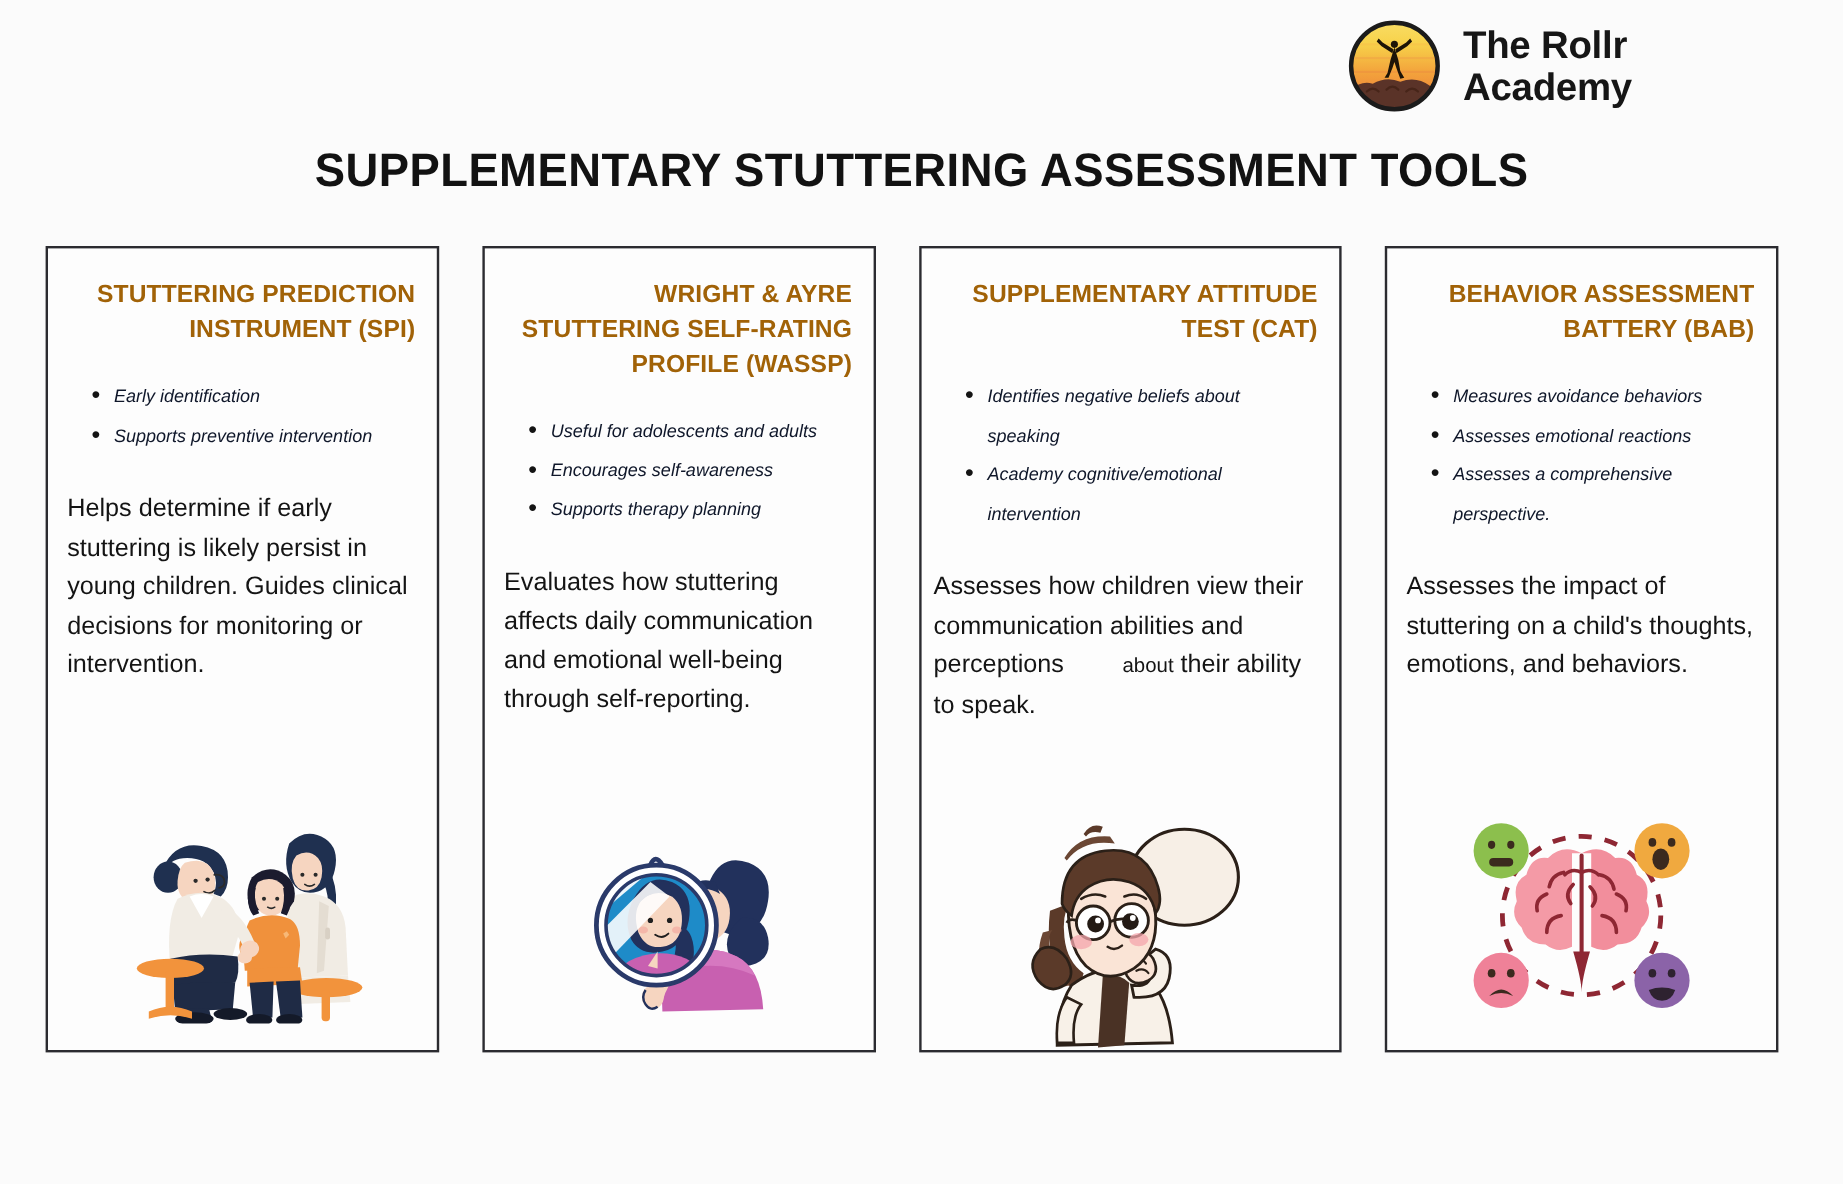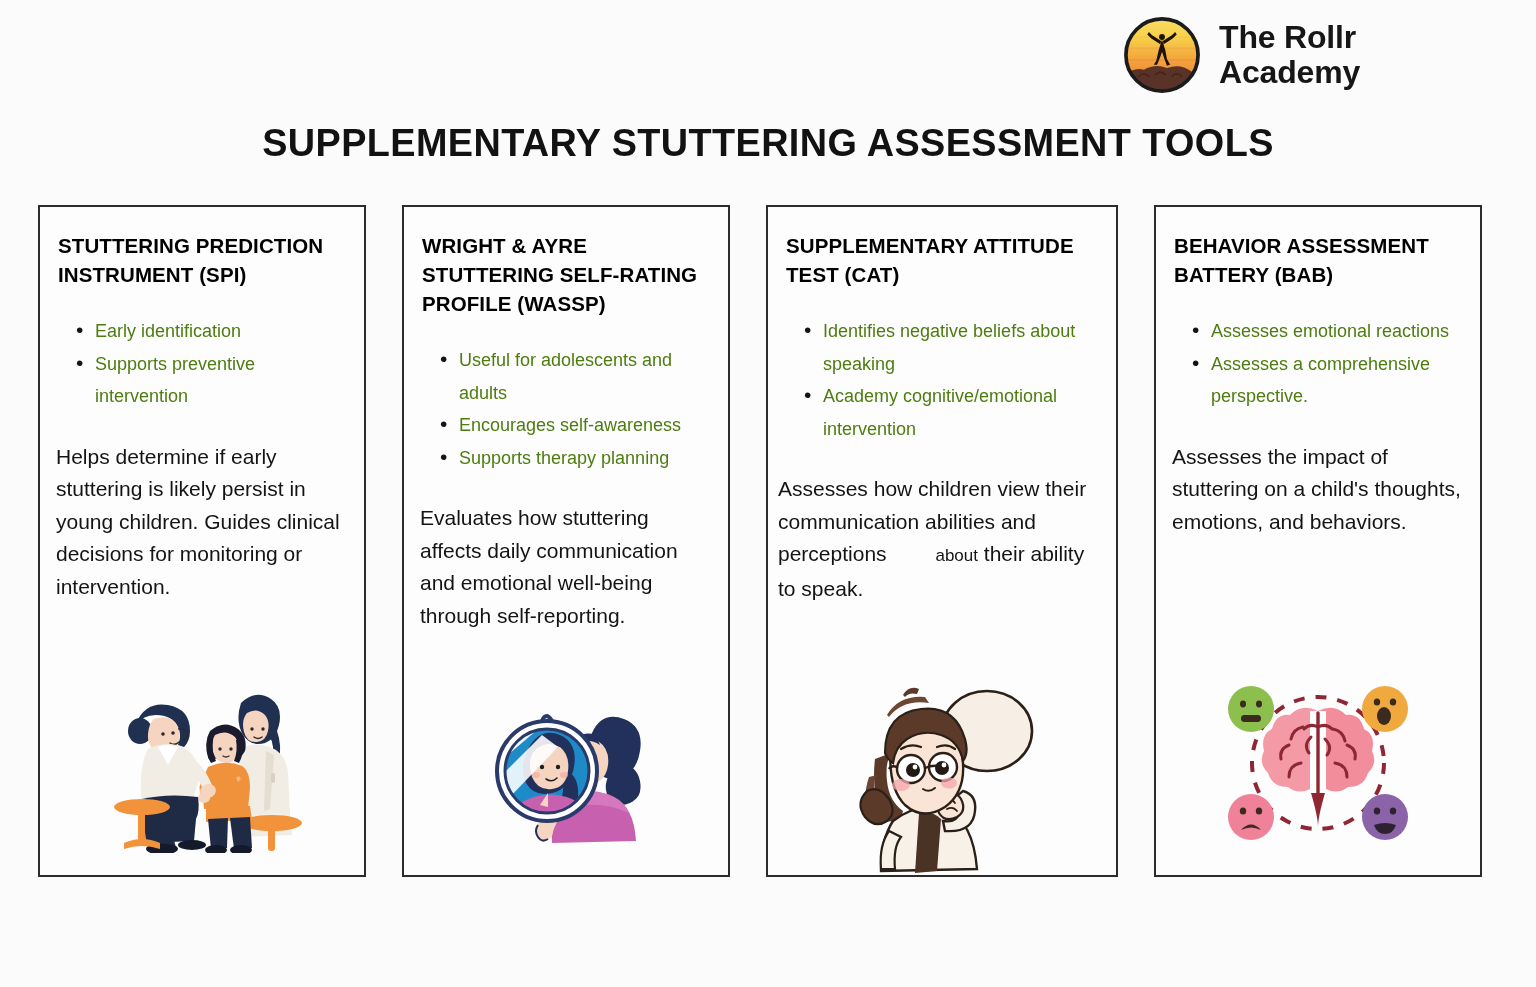--- a/index.html
+++ b/index.html
@@ -72,41 +72,42 @@
     position: relative;
     flex: 1 1 0;
     border: 2px solid #2b2b30;
     background: #fdfdfd;
     padding: 24px 14px 0 14px;
     display: flex;
     flex-direction: column;
   }
 
   .card-title {
-    text-align: left;
+    text-align: right;
     font-size: 20.5px;
     font-weight: bold;
     line-height: 1.42;
     letter-spacing: 0.1px;
-    color: #000000;
+    color: #a16207;
     padding: 0 4px;
   }
 
   .bullets {
     list-style: none;
     margin-top: 26px;
     padding: 0 6px 0 22px;
   }
   .bullets li {
     position: relative;
-    font-size: 18px;
+    font-size: 15px;
     line-height: 32.5px;
-    color: #4d7c0f;
+    color: #0f172a;
     padding-left: 19px;
     margin-bottom: 0;
+    font-style: italic;
   }
   .bullets li::before {
     content: "\2022";
     position: absolute;
     left: 0;
     top: -1px;
     font-size: 21px;
     line-height: 32.5px;
     color: #141414;
   }
@@ -372,20 +373,21 @@
           <path d="M78 108 q6 4 12 -1" fill="none" stroke="#2b2018" stroke-width="2" stroke-linecap="round"></path>
 
           <path d="M22 110 q-12 12 -2 26 q10 12 22 4 q10 -8 2 -22 q-10 -14 -22 -8z" fill="#5b3a29" stroke="#2b2018" stroke-width="2.2"></path>
         </svg>
       </div>
     </section>
 
     <section class="card card-4">
       <h2 class="card-title">BEHAVIOR ASSESSMENT BATTERY (BAB)</h2>
       <ul class="bullets">
+        <li>Measures avoidance behaviors</li>
         <li>Assesses emotional reactions</li>
         <li>Assesses a comprehensive perspective.</li>
       </ul>
       <p class="card-desc">Assesses the impact of stuttering on a child's thoughts, emotions, and behaviors.</p>
       <div class="art">
         <svg width="182" height="162" viewBox="0 0 182 162">
           <circle cx="91" cy="80" r="66" fill="none" stroke="#8e2733" stroke-width="4" stroke-dasharray="11 11"></circle>
 
           <g>
             <path d="M91 28 q-16 -8 -28 4 q-14 -2 -18 14 q-12 6 -8 22 q-6 12 4 22 q4 14 20 14 q10 8 22 2 l0 -78z" fill="#f49aa6"></path>

